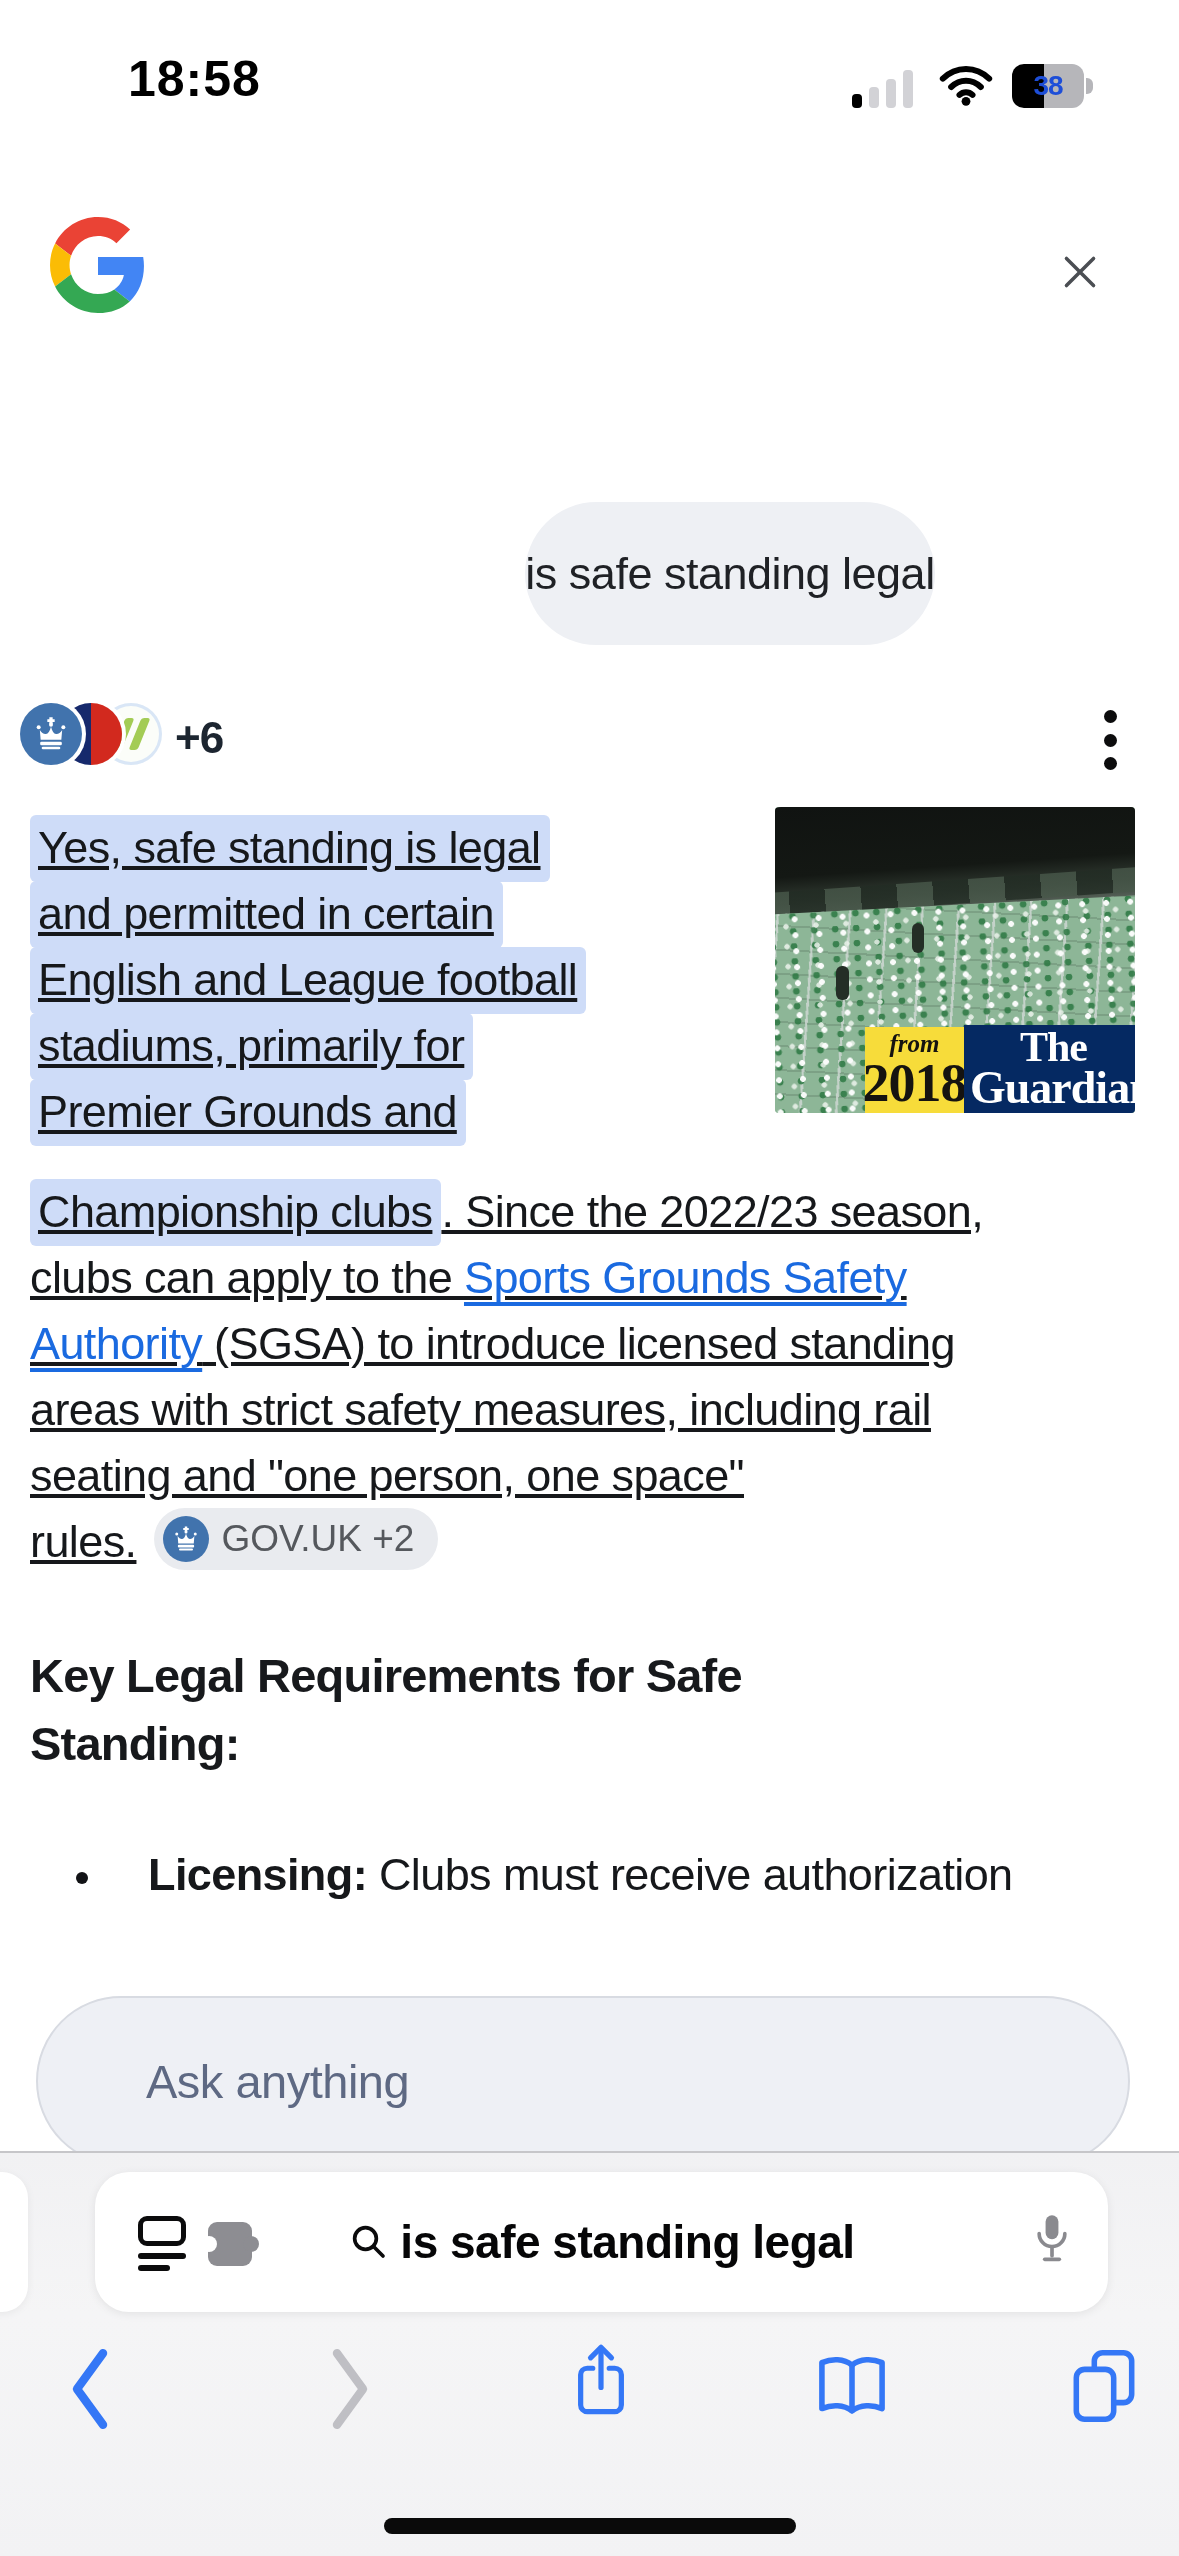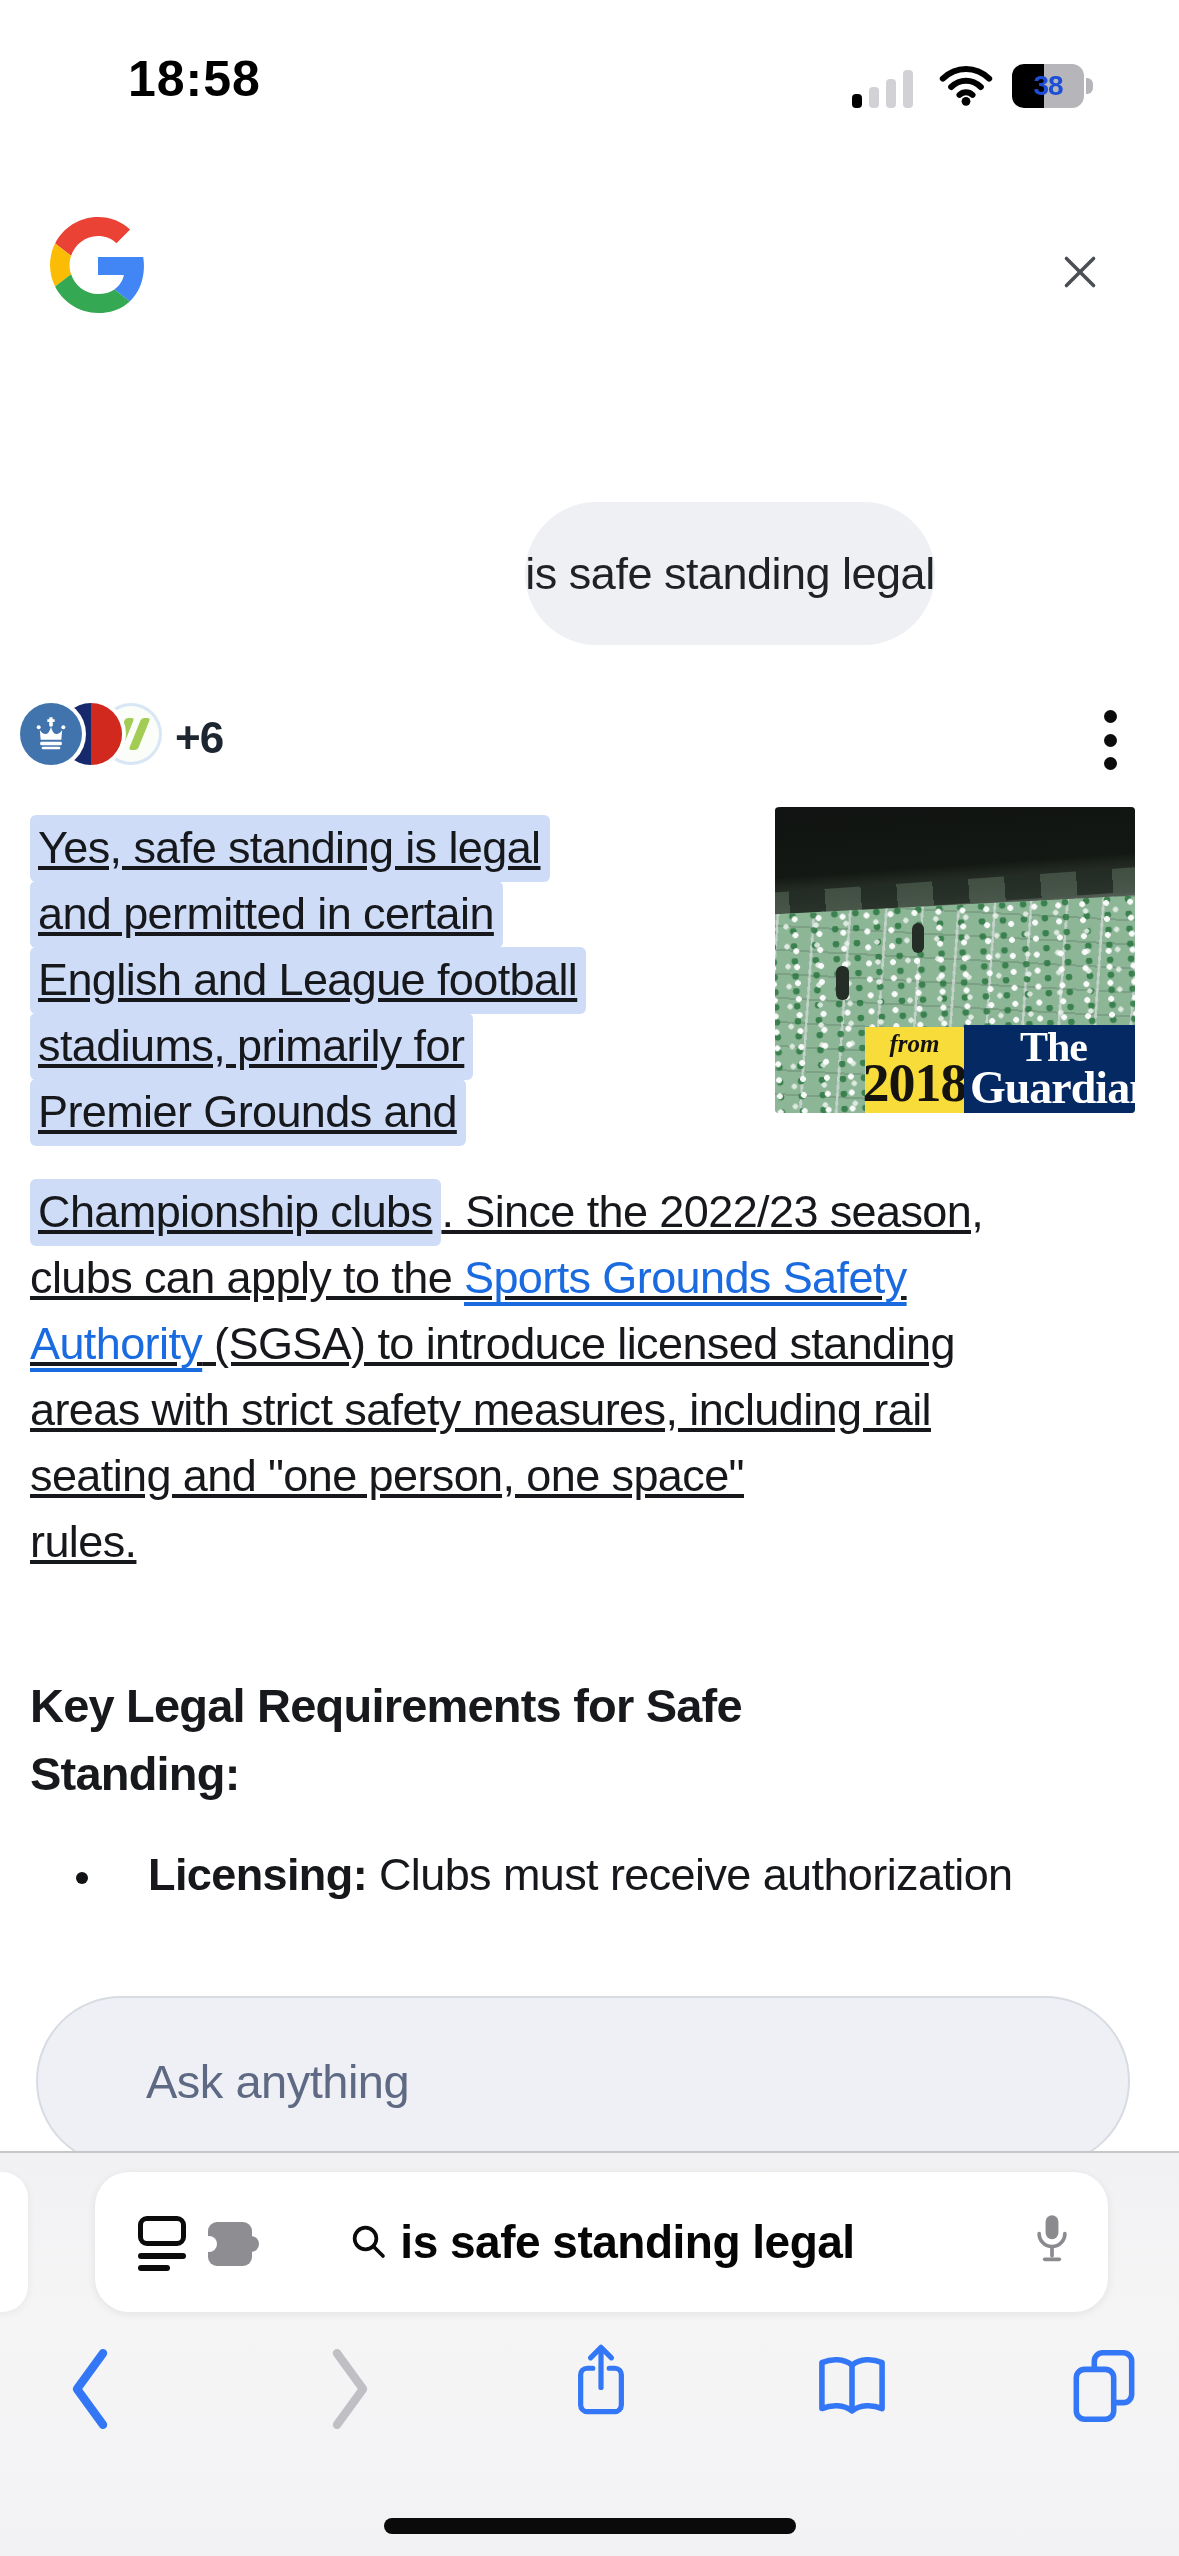--- a/index.html
+++ b/index.html
@@ -88,21 +88,21 @@
     font-family:"Liberation Serif",serif;}
   .badge-yellow .from{font-style:italic;font-weight:700;font-size:25px;line-height:26px;}
   .badge-yellow .year{font-weight:700;font-size:54px;line-height:52px;letter-spacing:-1px;}
   .badge-navy{position:absolute;left:52.5%;bottom:0;width:47.5%;height:28%;
     background:var(--c-guardian-navy,#052962);color:#fff;overflow:hidden;
     font-family:"Liberation Serif",serif;font-weight:700;padding-top:2px;}
   .badge-navy .the{font-size:42px;line-height:40px;margin-left:56px;letter-spacing:-1px;}
   .badge-navy .guardian{font-size:46px;line-height:42px;white-space:nowrap;margin-left:6px;letter-spacing:-1px;}
 
   
-  .h-line{position:absolute;left:30px;font-size:47px;font-weight:700;letter-spacing:-0.8px;color:#17191c;white-space:nowrap;margin-top:30px;}
+  .h-line{position:absolute;left:30px;font-size:47px;font-weight:700;letter-spacing:-0.8px;color:#17191c;white-space:nowrap;}
   .bullet-dot{left:76px;top:1872px;width:12px;height:12px;border-radius:50%;background:#121316;}
   .bullet-line{left:148px;top:1845px;font-size:45px;line-height:60px;letter-spacing:-0.6px;white-space:nowrap;color:#16181b;}
   .bullet-line b{font-weight:700;}
 
   
   .ask-pill{left:36px;top:1952px;width:1094px;height:170px;border-radius:86px;
     background:#eef0f5;border:2px solid #d8dbe2;box-sizing:border-box;
     display:flex;align-items:center;padding-left:108px;
     font-size:47px;color:#5e6983;letter-spacing:-0.5px;margin-top:44px;}
 
@@ -198,21 +198,34 @@
     <div class="ans-line" style="top: 815px;"><span class="seg-hl">Yes, safe standing is legal</span></div>
     <div class="ans-line" style="top: 881px;"><span class="seg-hl">and permitted in certain</span></div>
     <div class="ans-line" style="top: 947px;"><span class="seg-hl">English and League football</span></div>
     <div class="ans-line" style="top: 1013px;"><span class="seg-hl">stadiums, primarily for</span></div>
     <div class="ans-line" style="top: 1079px;"><span class="seg-hl">Premier Grounds and</span></div>
     <div class="ans-line" style="top: 1179px;"><span class="seg-hl">Championship clubs</span><span>. Since the 2022/23 season,</span></div>
     <div class="ans-line" style="top: 1245px;"><span>clubs can apply to the </span><span class="seg-link">Sports Grounds Safety</span></div>
     <div class="ans-line" style="top: 1311px; text-align: center;"><span class="seg-link">Authority</span><span> (SGSA) to introduce licensed standing</span></div>
     <div class="ans-line" style="top: 1377px;"><span>areas with strict safety measures, including rail</span></div>
     <div class="ans-line" style="top: 1443px;"><span>seating and "one person, one space"</span></div>
-    <div class="ans-line" style="top: 1509px;"><span>rules.</span></div>
+    <div class="ans-line" style="top: 1509px;"><span>rules.</span><span class="cite-chip">
+    <span class="crown-circ">
+      <svg width="30" height="30" viewBox="0 0 24 24" fill="#fff">
+        <path d="M11 2h2v1.2h1.2v1.6H13V6h-2V4.8H9.8V3.2H11z"></path>
+        <path d="M5.8 15.5 5.3 9.6c1 1.6 2.4 2.6 3.7 2.4 1.3-.2 2.3-1.7 3-4.4.7 2.7 1.7 4.2 3 4.4 1.3.2 2.7-.8 3.7-2.4l-.5 5.9z"></path>
+        <circle cx="4.6" cy="8" r="1.2"></circle>
+            <circle cx="12" cy="6.4" r="1.2"></circle>
+            <circle cx="19.4" cy="8" r="1.2"></circle>
+        <rect x="5.5" y="16.6" width="13" height="2.2" rx="0.8"></rect>
+        <rect x="6.4" y="19.6" width="11.2" height="1.6" rx="0.8"></rect>
+      </svg>
+    </span>
+    <span class="lbl">GOV.UK +2</span>
+  </span></div>
   </div>
 
 <div class="abs stadium">
   <div class="st-roof"></div>
   <div class="st-banner"></div>
   <div class="st-seats"></div>
   <div class="fig fig1"></div>
   <div class="fig fig2"></div>
   <div class="badge-yellow">
     <div class="from">from</div>

